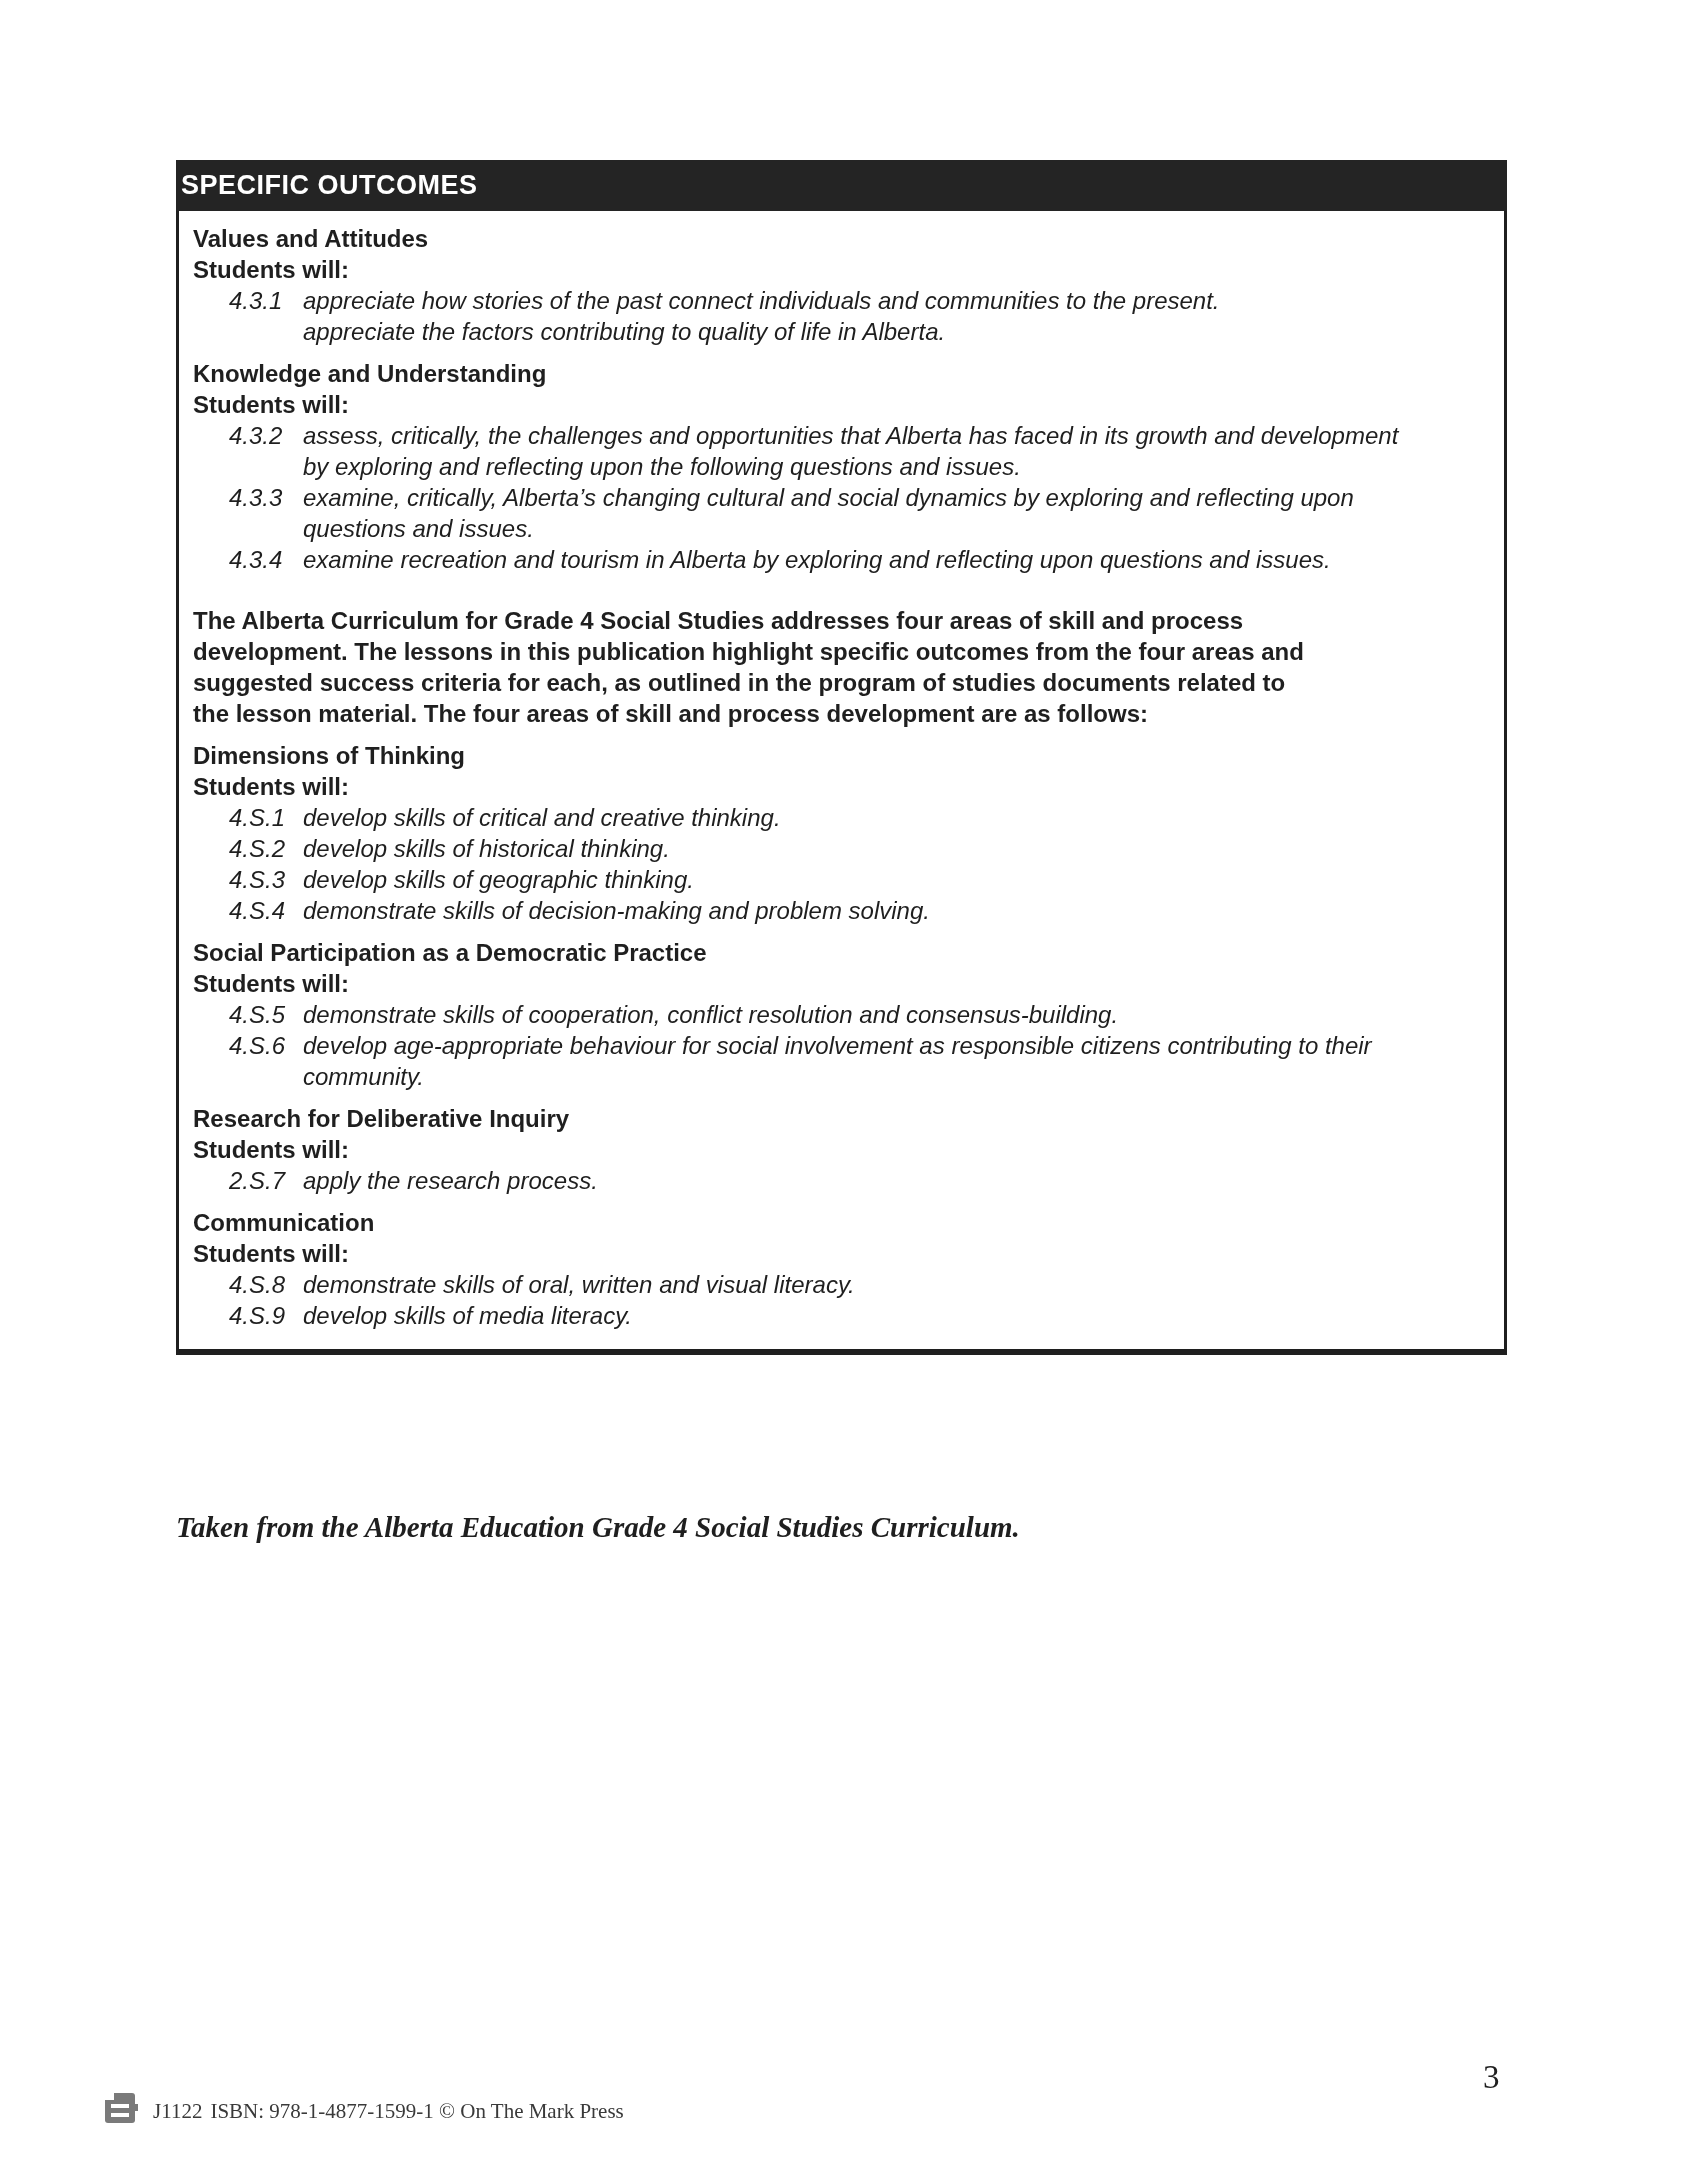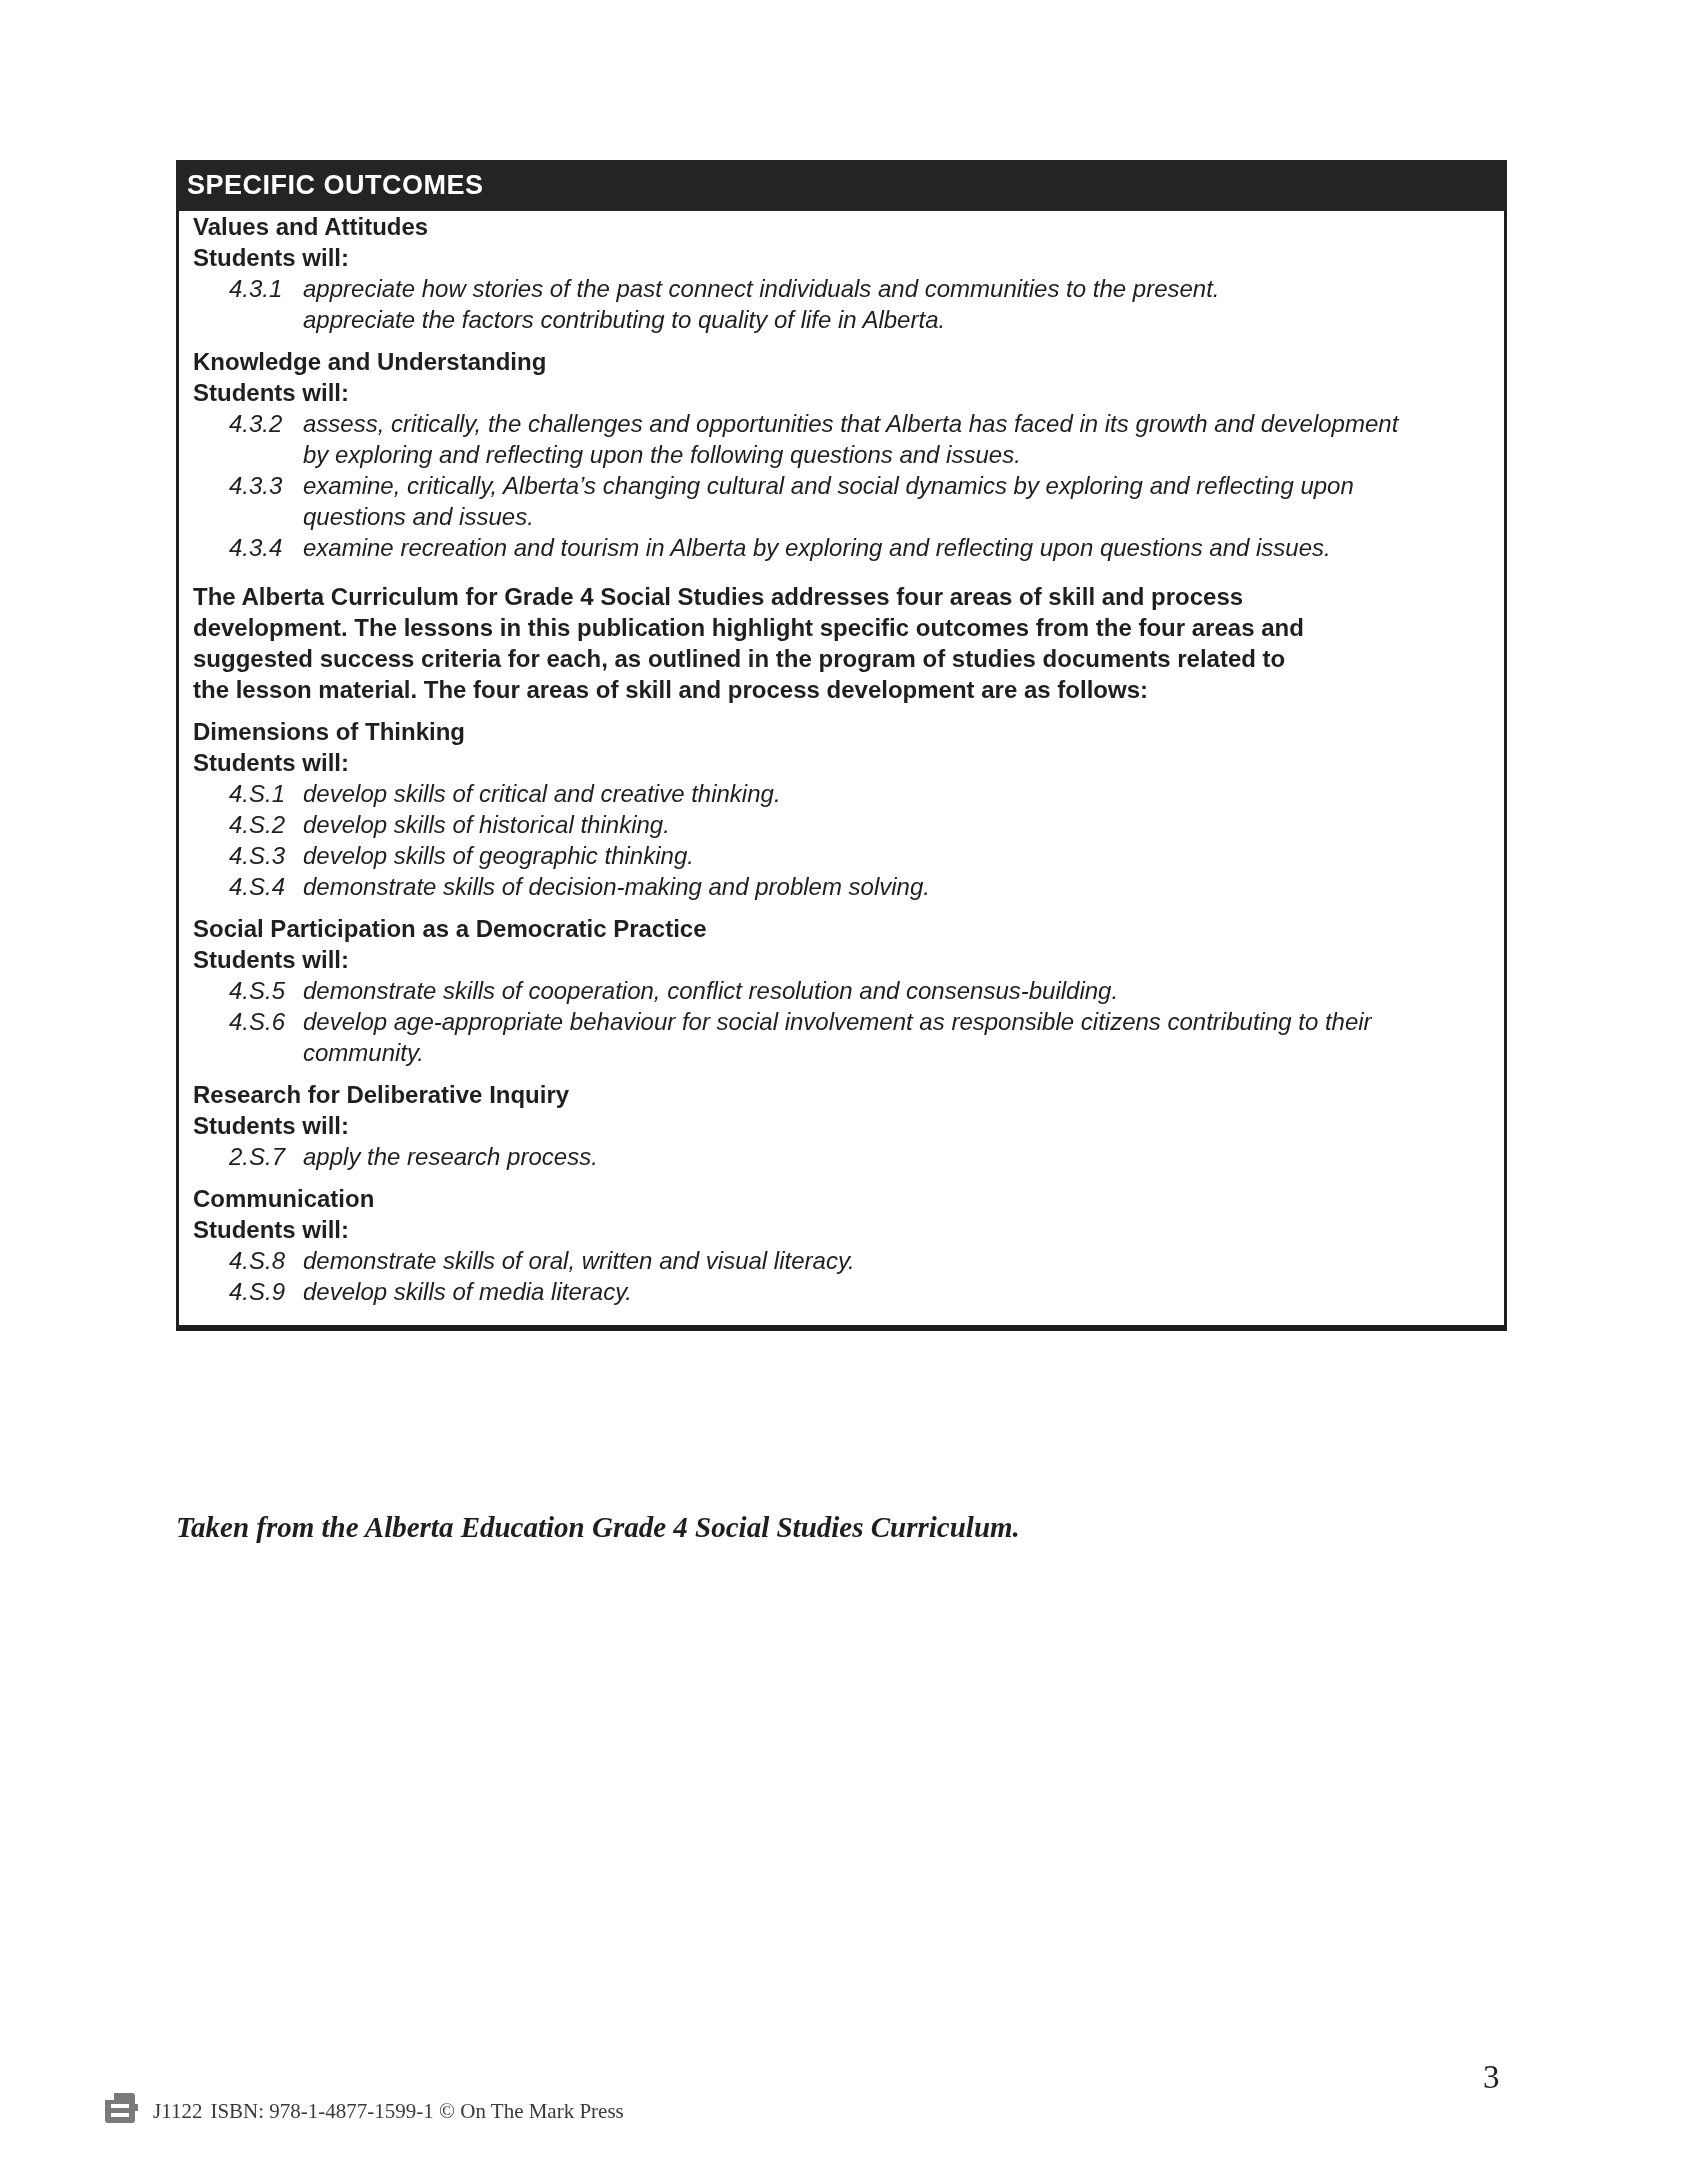--- a/index.html
+++ b/index.html
@@ -22,25 +22,25 @@
   }
   .section-header {
     background: var(--header-bg, #242424);
     color: var(--header-fg, #ffffff);
     font-weight: bold;
     font-size: 27px;
     letter-spacing: 0.5px;
     height: 51px;
     display: flex;
     align-items: center;
-    padding-left: 11px;
+    padding-left: 5px;
     margin: 0 -3px;
   }
   .section-body {
-    padding: 0 14px 18px 14px;
+    padding: 12px 14px 18px 14px;
     font-size: 24px;
     line-height: 31px;
   }
   .section-body > * + * { margin-top: 11px; }
   .intro {
     margin: 0;
     font-weight: bold;
     max-width: 1124px;
   }
   .group-heading { font-weight: bold; }

